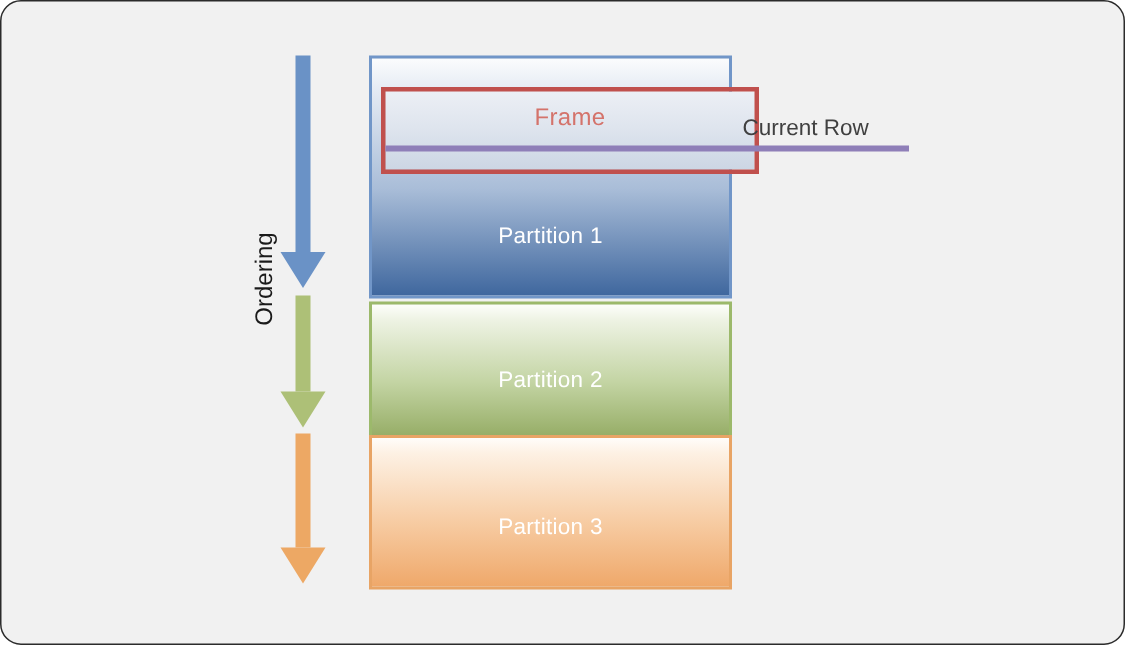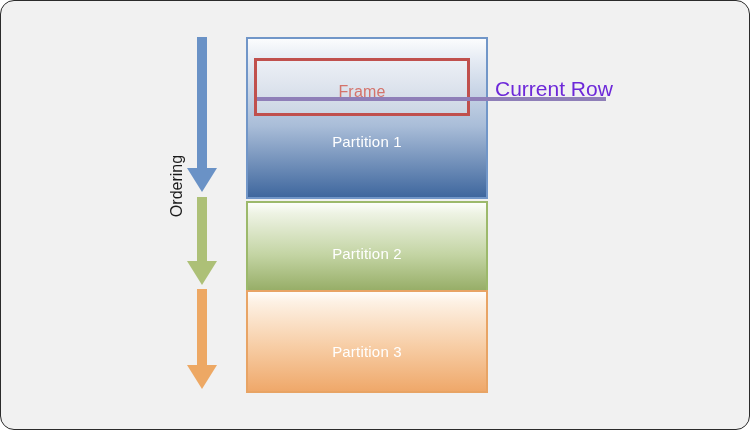--- a/index.html
+++ b/index.html
@@ -35,21 +35,21 @@
   }
 
   #partition-1 {
     left: 245px;
     top: 36px;
     width: 242px;
     height: 162px;
     border: 2px solid #7196c8;
     background: linear-gradient(to bottom, #fbfcfd 0%, #e4eaf3 14%, #a9bdd8 55%, #3f679e 100%);
     align-items: flex-end;
-    padding-bottom: 48px;
+    padding-bottom: 32px;
   }
   #partition-1 .box-label { color: #ffffff; }
 
   #partition-2 {
     left: 245px;
     top: 200px;
     width: 242px;
     height: 104px;
     border: 2px solid #9cb96b;
     background: linear-gradient(to bottom, #fdfefb 0%, #eef3e4 10%, #c3d4a3 52%, #87a052 100%);
@@ -64,44 +64,44 @@
     height: 103px;
     border: 2px solid #e8a465;
     background: linear-gradient(to bottom, #fffdfa 0%, #fdf1e4 10%, #f7cda5 55%, #efa86a 100%);
   }
   #partition-3 .box-label { color: #ffffff; margin-top: 20px; }
 
   
   #frame-box {
     left: 253px;
     top: 57px;
-    width: 216px;
+    width: 252px;
     height: 58px;
     border: 3px solid #c0504d;
     background: linear-gradient(to bottom, #eceff5 0%, #dfe5ee 45%, #ccd6e4 100%);
-    align-items: center;
+    align-items: flex-start;
     padding-top: 10px;
   }
   #frame-box .box-label { color: #d4736b; font-size: 16px; }
 
   
   #current-row-line {
     position: absolute;
     left: 256px;
     top: 96px;
     width: 349px;
     height: 4px;
     background: #8f7fb8;
   }
   #current-row-label {
     position: absolute;
     left: 494px;
     top: 76px;
-    font-size: 21px;
-    color: #6d28d9;
+    font-size: 15px;
+    color: #404040;
     white-space: nowrap;
   }
 
   
   .arrow {
     position: absolute;
     width: 30px;
   }
   .arrow .shaft {
     position: absolute;

